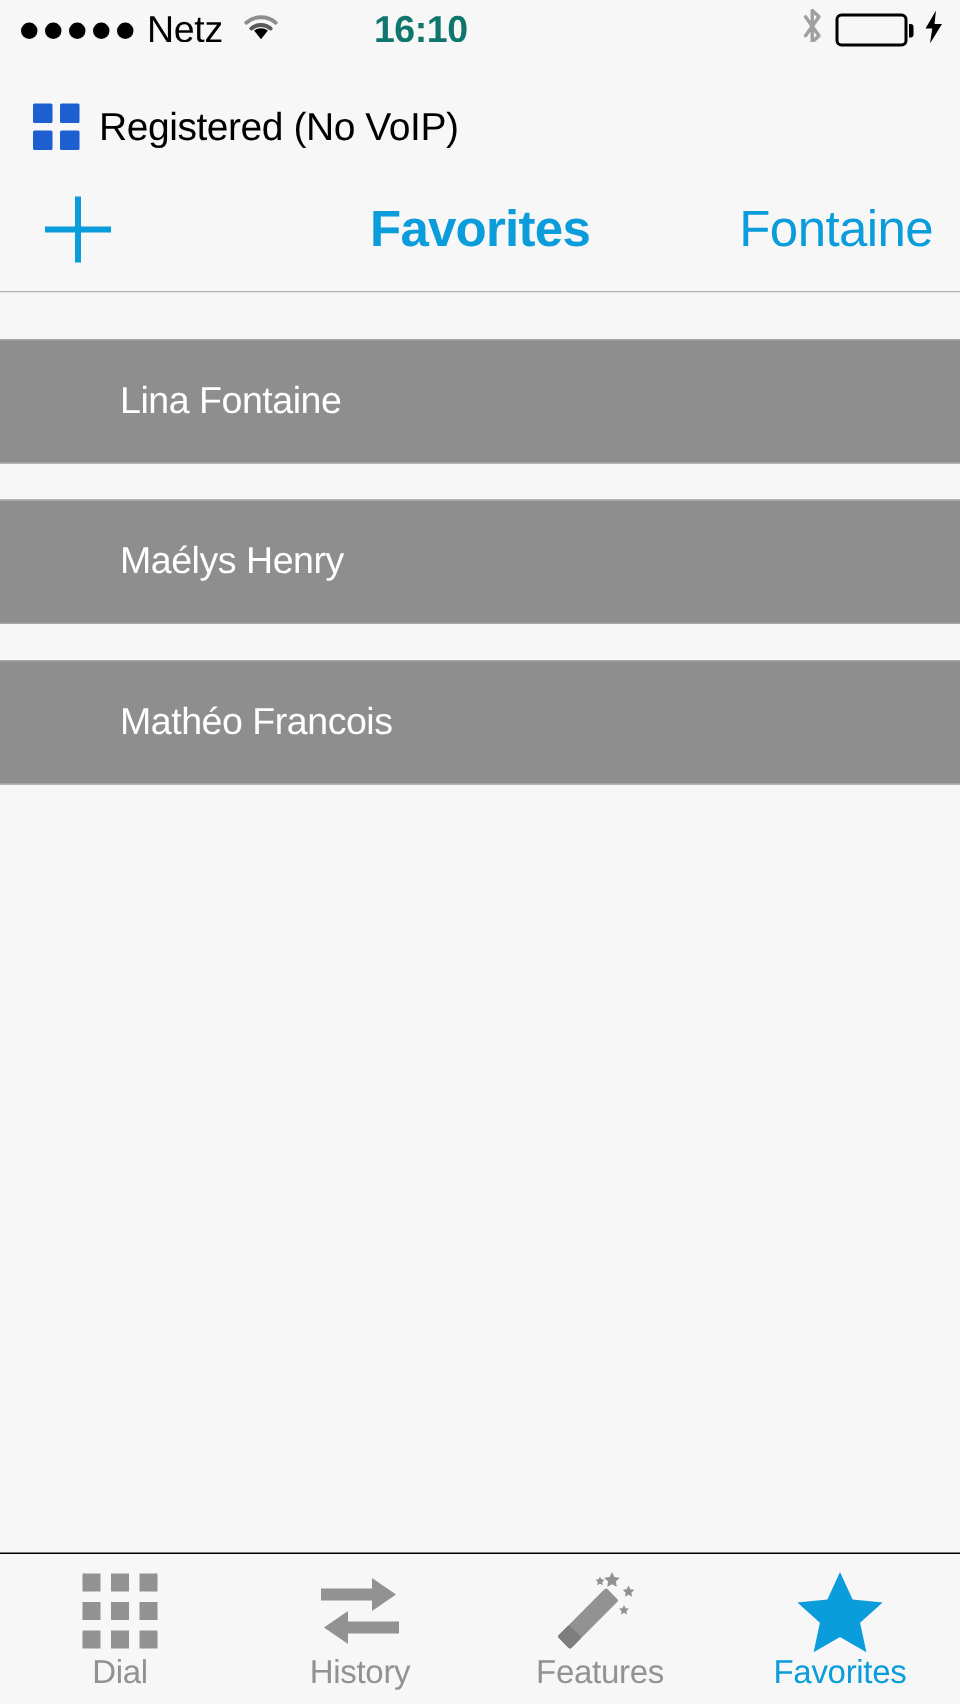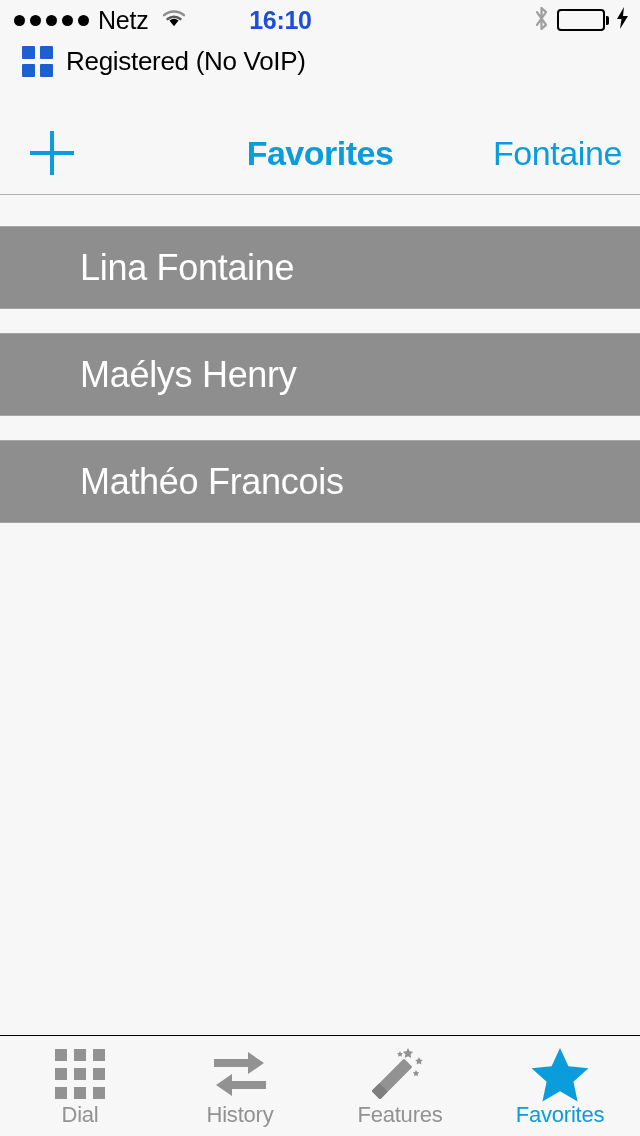--- a/index.html
+++ b/index.html
@@ -55,21 +55,21 @@
     margin-right: 12px;
   }
   .wifi-icon { display: block; }
   .status-center {
     position: absolute;
     left: 0;
     width: 561px;
     text-align: center;
     font-size: 25px;
     font-weight: bold;
-    color: #1d4ed8;
+    color: #0f766e;
     letter-spacing: -0.3px;
   }
   .status-right {
     position: absolute;
     right: 11px;
     display: flex;
     align-items: center;
     gap: 7px;
   }
   .battery-wrap { display: flex; align-items: center; }
@@ -91,26 +91,26 @@
     width: 3px;
     height: 9px;
     background: #000;
     border-radius: 0 2px 2px 0;
     margin-left: 1px;
   }
 
   
   .reg-bar {
     position: absolute;
-    top: 46px; left: 0;
+    top: 28px; left: 0;
     width: 556px;
     height: 72px;
     background: #f7f7f7;
     display: flex;
-    align-items: flex-start;
+    align-items: flex-end;
     padding-left: 22px;
     box-sizing: border-box;
   }
   .reg-icon {
     display: grid;
     grid-template-columns: 13px 13px;
     grid-template-rows: 13px 13px;
     gap: 5px;
     margin-right: 13px;
   }
@@ -199,21 +199,21 @@
     border-bottom: 1px solid #a6a6a6;
     box-sizing: border-box;
     display: flex;
     align-items: center;
     padding-left: 80px;
     cursor: pointer;
   }
   .fav-row + .fav-row { margin-top: 24px; }
   .fav-name {
     color: #ffffff;
-    font-size: 36px;
+    font-size: 25px;
     letter-spacing: -0.3px;
   }
 
   
   .tab-bar {
     position: absolute;
     bottom: 0; left: 0;
     width: 640px;
     height: 101px;
     background: #f7f7f7;

